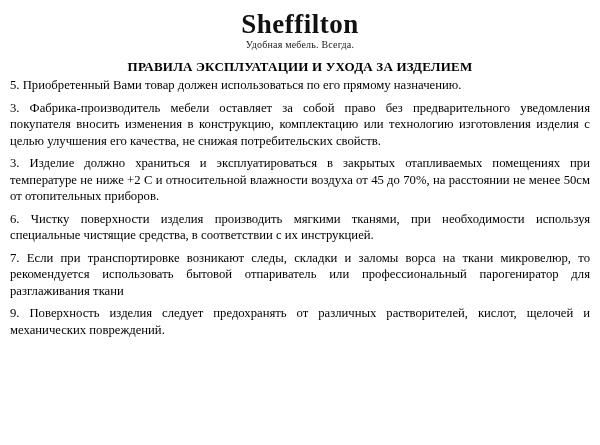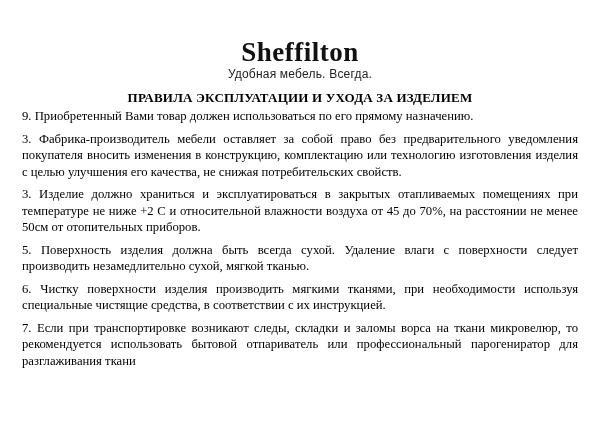--- a/index.html
+++ b/index.html
@@ -12,38 +12,37 @@
     height: 445px;
     font-family: "Liberation Serif", serif;
     color: #000000;
     overflow: hidden;
   }
   .page {
     width: 600px;
     height: 334px;
     position: relative;
     box-sizing: border-box;
-    padding: 0 20px;
-    margin-top: 28px;
+    padding: 0 8px;
   }
   .brand {
     text-align: center;
     padding-top: 10px;
   }
   .brand-name {
     font-family: "Liberation Serif", serif;
     font-weight: bold;
     font-size: 27px;
     letter-spacing: 0.5px;
     line-height: 1.05;
     color: #111111;
   }
   .brand-tagline {
-    font-family: Liberation Sans, sans-serif;
-    font-size: 12px;
+    font-family: Liberation Serif, serif;
+    font-size: 10px;
     letter-spacing: 0.2px;
     color: #222222;
     margin-top: 1px;
   }
   .doc-title {
     text-align: center;
     font-family: "Liberation Serif", serif;
     font-weight: bold;
     font-size: 13px;
     letter-spacing: 0.2px;
@@ -76,22 +75,22 @@
 <div class="page">
 
   <div class="brand">
     <div class="brand-name">Sheffilton</div>
     <div class="brand-tagline">Удобная мебель. Всегда.</div>
   </div>
 
   <div class="doc-title">ПРАВИЛА ЭКСПЛУАТАЦИИ И УХОДА ЗА ИЗДЕЛИЕМ</div>
 
   <div class="rules">
-    <p class="rule">9. Приобретенный Вами товар должен использоваться по его прямому назначению.</p>
+    <p class="rule">5. Приобретенный Вами товар должен использоваться по его прямому назначению.</p>
     <p class="rule">3. Фабрика-производитель мебели оставляет за собой право без предварительного уведомления покупателя вносить изменения в конструкцию, комплектацию или технологию изготовления изделия с целью улучшения его качества, не снижая потребительских свойств.</p>
     <p class="rule">3. Изделие должно храниться и эксплуатироваться в закрытых отапливаемых помещениях при температуре не ниже +2 С и относительной влажности воздуха от 45 до 70%, на расстоянии не менее 50см от отопительных приборов.</p>
-    <p class="rule">5. Поверхность изделия должна быть всегда сухой. Удаление влаги с поверхности следует производить незамедлительно сухой, мягкой тканью.</p>
     <p class="rule">6. Чистку поверхности изделия производить мягкими тканями, при необходимости используя специальные чистящие средства, в соответствии с их инструкцией.</p>
     <p class="rule">7. Если при транспортировке возникают следы, складки  и заломы ворса на ткани микровелюр, то рекомендуется использовать бытовой отпариватель или профессиональный парогениратор для разглаживания ткани</p>
+    <p class="rule">9. Поверхность изделия следует  предохранять от различных растворителей, кислот, щелочей и механических повреждений.</p>
 
   </div>
 
 </div>
 
 </body></html>

